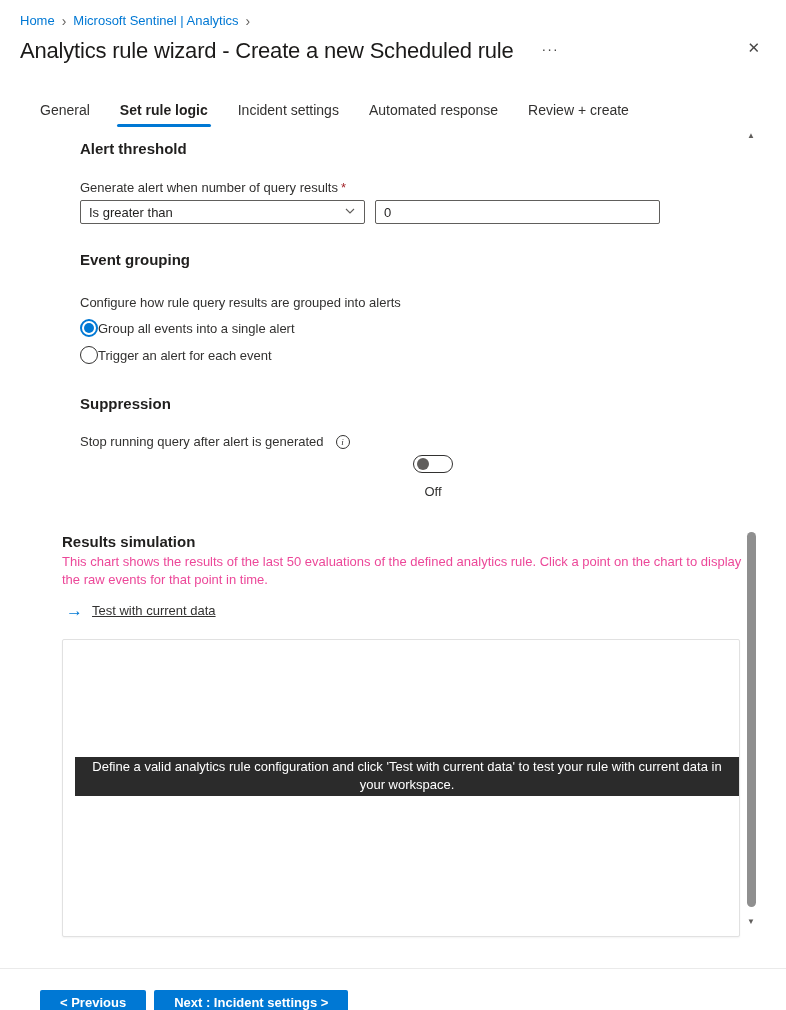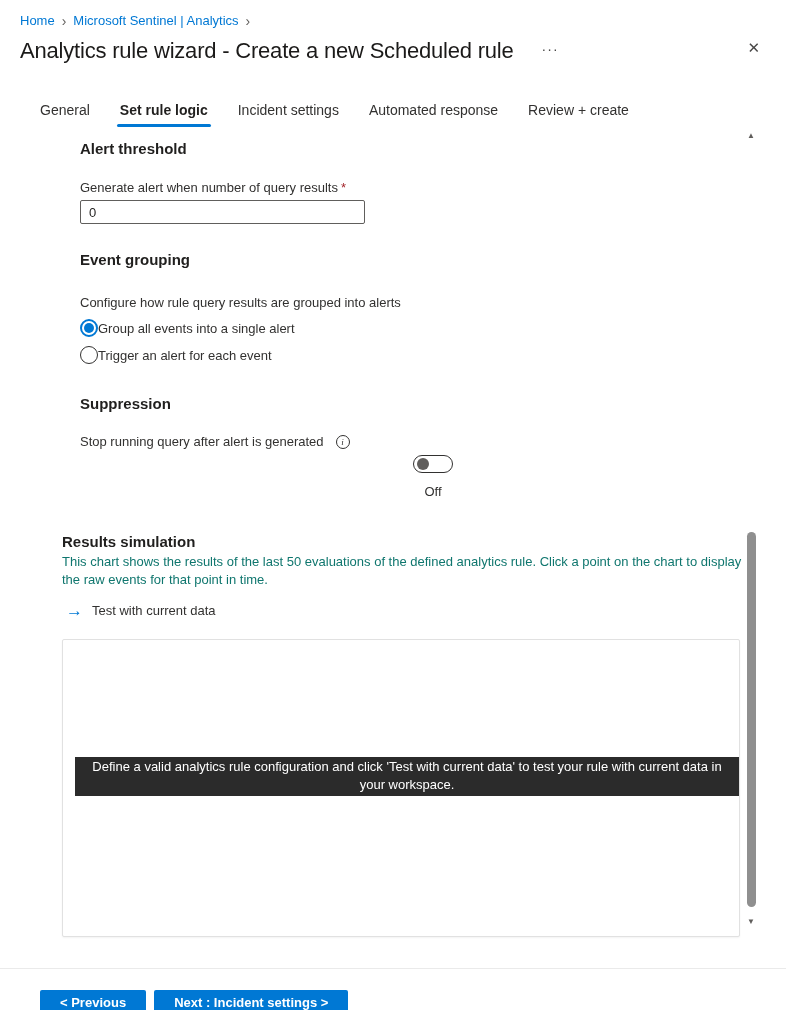--- a/index.html
+++ b/index.html
@@ -71,25 +71,25 @@
     width: 14px; height: 14px; border: 1px solid #323130; border-radius: 50%;
     font-size: 9px; line-height: 12px; text-align: center; color: #323130;
     font-style: italic; font-family: "Liberation Serif", serif; cursor: pointer;
   }
   .toggle-row { display: flex; align-items: center; gap: 11px; margin: 6px 0 0 80px; flex-direction: column; }
   .toggle { width: 40px; height: 18px; border: 1px solid #323130; border-radius: 10px; position: relative; cursor: pointer; background: #fff; }
   .toggle-knob { position: absolute; left: 3px; top: 2px; width: 12px; height: 12px; border-radius: 50%; background: #605e5c; }
   .toggle-label { font-size: 13px; color: #323130; }
 
   .results-heading { font-size: 15px; font-weight: 700; color: #201f1e; margin: 34px 0 0 62px; }
-  .results-desc { font-size: 13px; color: #0f766e; line-height: 18px; margin: 3px 0 0 62px; width: 680px; }
+  .results-desc { font-size: 13px; color: #ec4899; line-height: 18px; margin: 3px 0 0 62px; width: 680px; }
 
   .test-link { display: flex; align-items: center; gap: 9px; margin: 13px 0 0 66px; cursor: pointer; }
   .arrow-icon { color: #0078d4; font-size: 17px; line-height: 1; }
-  .test-link-text { font-size: 13px; color: #323130; }
+  .test-link-text { font-size: 13px; color: #323130; text-decoration: underline; }
 
   .chart-box {
     position: relative; margin: 20px 0 0 62px; width: 678px; height: 298px;
     border: 1px solid #e1e1e1; border-radius: 2px; background: #fff;
     box-shadow: 0 1px 2px rgba(0,0,0,0.05);
   }
   .chart-banner {
     position: absolute; left: 12px; right: 0; top: 117px;
     background: #2b2b2b; color: #ffffff; font-size: 13px; line-height: 18px;
     text-align: center; padding: 1px 10px 2px 10px;
@@ -138,20 +138,28 @@
 
   <div class="content">
 
     <div class="section-heading h-alert">Alert threshold</div>
 
     <div class="field-label">
       <span>Generate alert when number of query results</span><span class="req">*</span>
     </div>
 
     <div class="field-row">
+      <div class="dropdown">
+        <span class="dd-text">Is greater than</span>
+        <span>
+          <svg width="12" height="12" viewBox="0 0 12 12">
+              <path d="M2 4l4 4 4-4" fill="none" stroke="#605e5c" stroke-width="1.1"></path>
+            </svg>
+        </span>
+      </div>
       <input class="text-input" type="text" value="0" style="">
     </div>
 
     <div class="section-heading h-event">Event grouping</div>
 
     <div class="config-desc">Configure how rule query results are grouped into alerts</div>
 
     <div class="radio-row">
       <span class="radio-outer checked"></span>
       <span class="radio-label">Group all events into a single alert</span>

